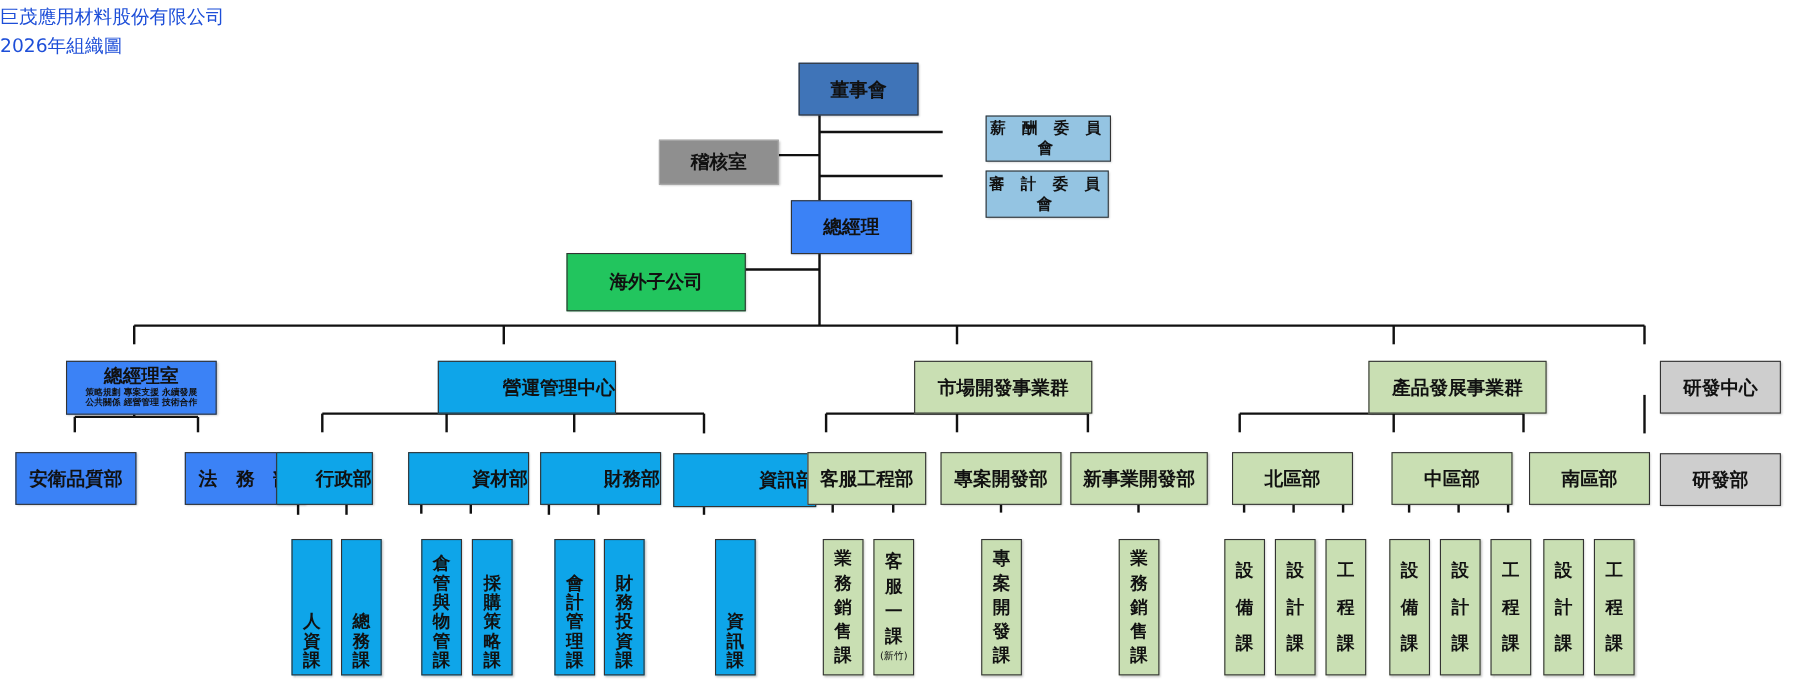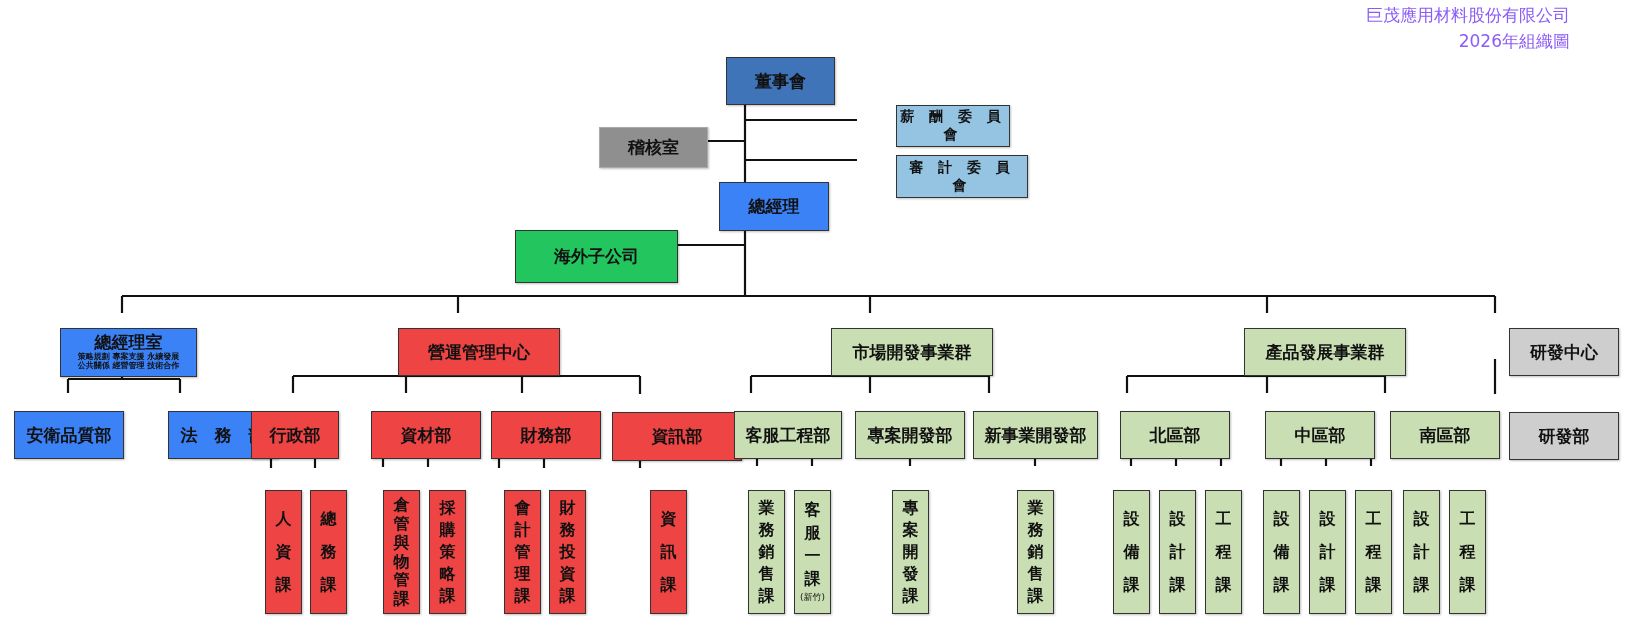--- a/index.html
+++ b/index.html
@@ -1,32 +1,32 @@
 <!DOCTYPE html>
 <html><head>
 <meta charset="utf-8">
 <style>
   html, body { margin: 0; padding: 0; background: #ffffff; }
   body { width: 1641px; height: 630px; position: relative; overflow: hidden;
          font-family: "DejaVu Sans", "Liberation Sans", sans-serif; color: #111; }
   #lines { position: absolute; left: 0; top: 0; width: 1641px; height: 630px; }
-  .title { position: absolute; left: 0; width: 1570px; text-align: right; font-size: 17px; color: #8b5cf6; }
+  .title { position: absolute; left: 0; width: 1570px; text-align: left; font-size: 17px; color: #1d4ed8; }
   .box { position: absolute; box-sizing: border-box; border: 1.5px solid #333;
          display: flex; align-items: center; justify-content: center; text-align: center;
          font-size: 17px; font-weight: bold; box-shadow: 1px 1px 2px rgba(0,0,0,0.25); }
   .vbox { flex-direction: column; justify-content: space-evenly; font-size: 16px; padding: 4px 0; }
   .vbox span { display: block; line-height: 1.1; }
   .small { font-size: 8px; font-weight: bold; line-height: 1.2; }
   .note { font-size: 9px; font-weight: normal; }
   .blue-dark { background: #3f74b8; }
   .gray-dark { background: #8f8f8f; }
   .sky { background: #94c4e2; }
   .periwinkle { background: #3b82f6; }
   .purple { background: #22c55e; }
-  .yellow { background: #ef4444; }
+  .yellow { background: #0ea5e9; justify-content: flex-end; }
   .green { background: #c9dfb3; }
   .gray-light { background: #cecece; }
   .spaced { letter-spacing: 5px; font-size: 14px; }
 </style>
 </head>
 <body>
 
 <svg id="lines" xmlns="http://www.w3.org/2000/svg">
   <g stroke="#111" stroke-width="2.2" fill="none">
 
@@ -108,21 +108,21 @@
 
 <div class="box blue-dark" style="left:726px;top:57px;width:109px;height:48px;">
   <span>董事會</span>
 </div>
 <div class="box gray-dark" style="left:599px;top:127px;width:109px;height:41px;border-color:#aaa;">
   <span>稽核室</span>
 </div>
 <div class="box sky spaced" style="left:896px;top:105px;width:114px;height:42px;">
   <span>薪 酬 委 員 會</span>
 </div>
-<div class="box sky spaced" style="left:896px;top:155px;width:132px;height:43px;">
+<div class="box sky spaced" style="left:896px;top:155px;width:112px;height:43px;">
   <span>審 計 委 員 會</span>
 </div>
 <div class="box periwinkle" style="left:719px;top:182px;width:110px;height:49px;">
   <span>總經理</span>
 </div>
 <div class="box purple" style="left:515px;top:230px;width:163px;height:53px;">
   <span>海外子公司</span>
 </div>
 
 <div class="box periwinkle" style="left:60px;top:328px;width:137px;height:49px;flex-direction:column;">

